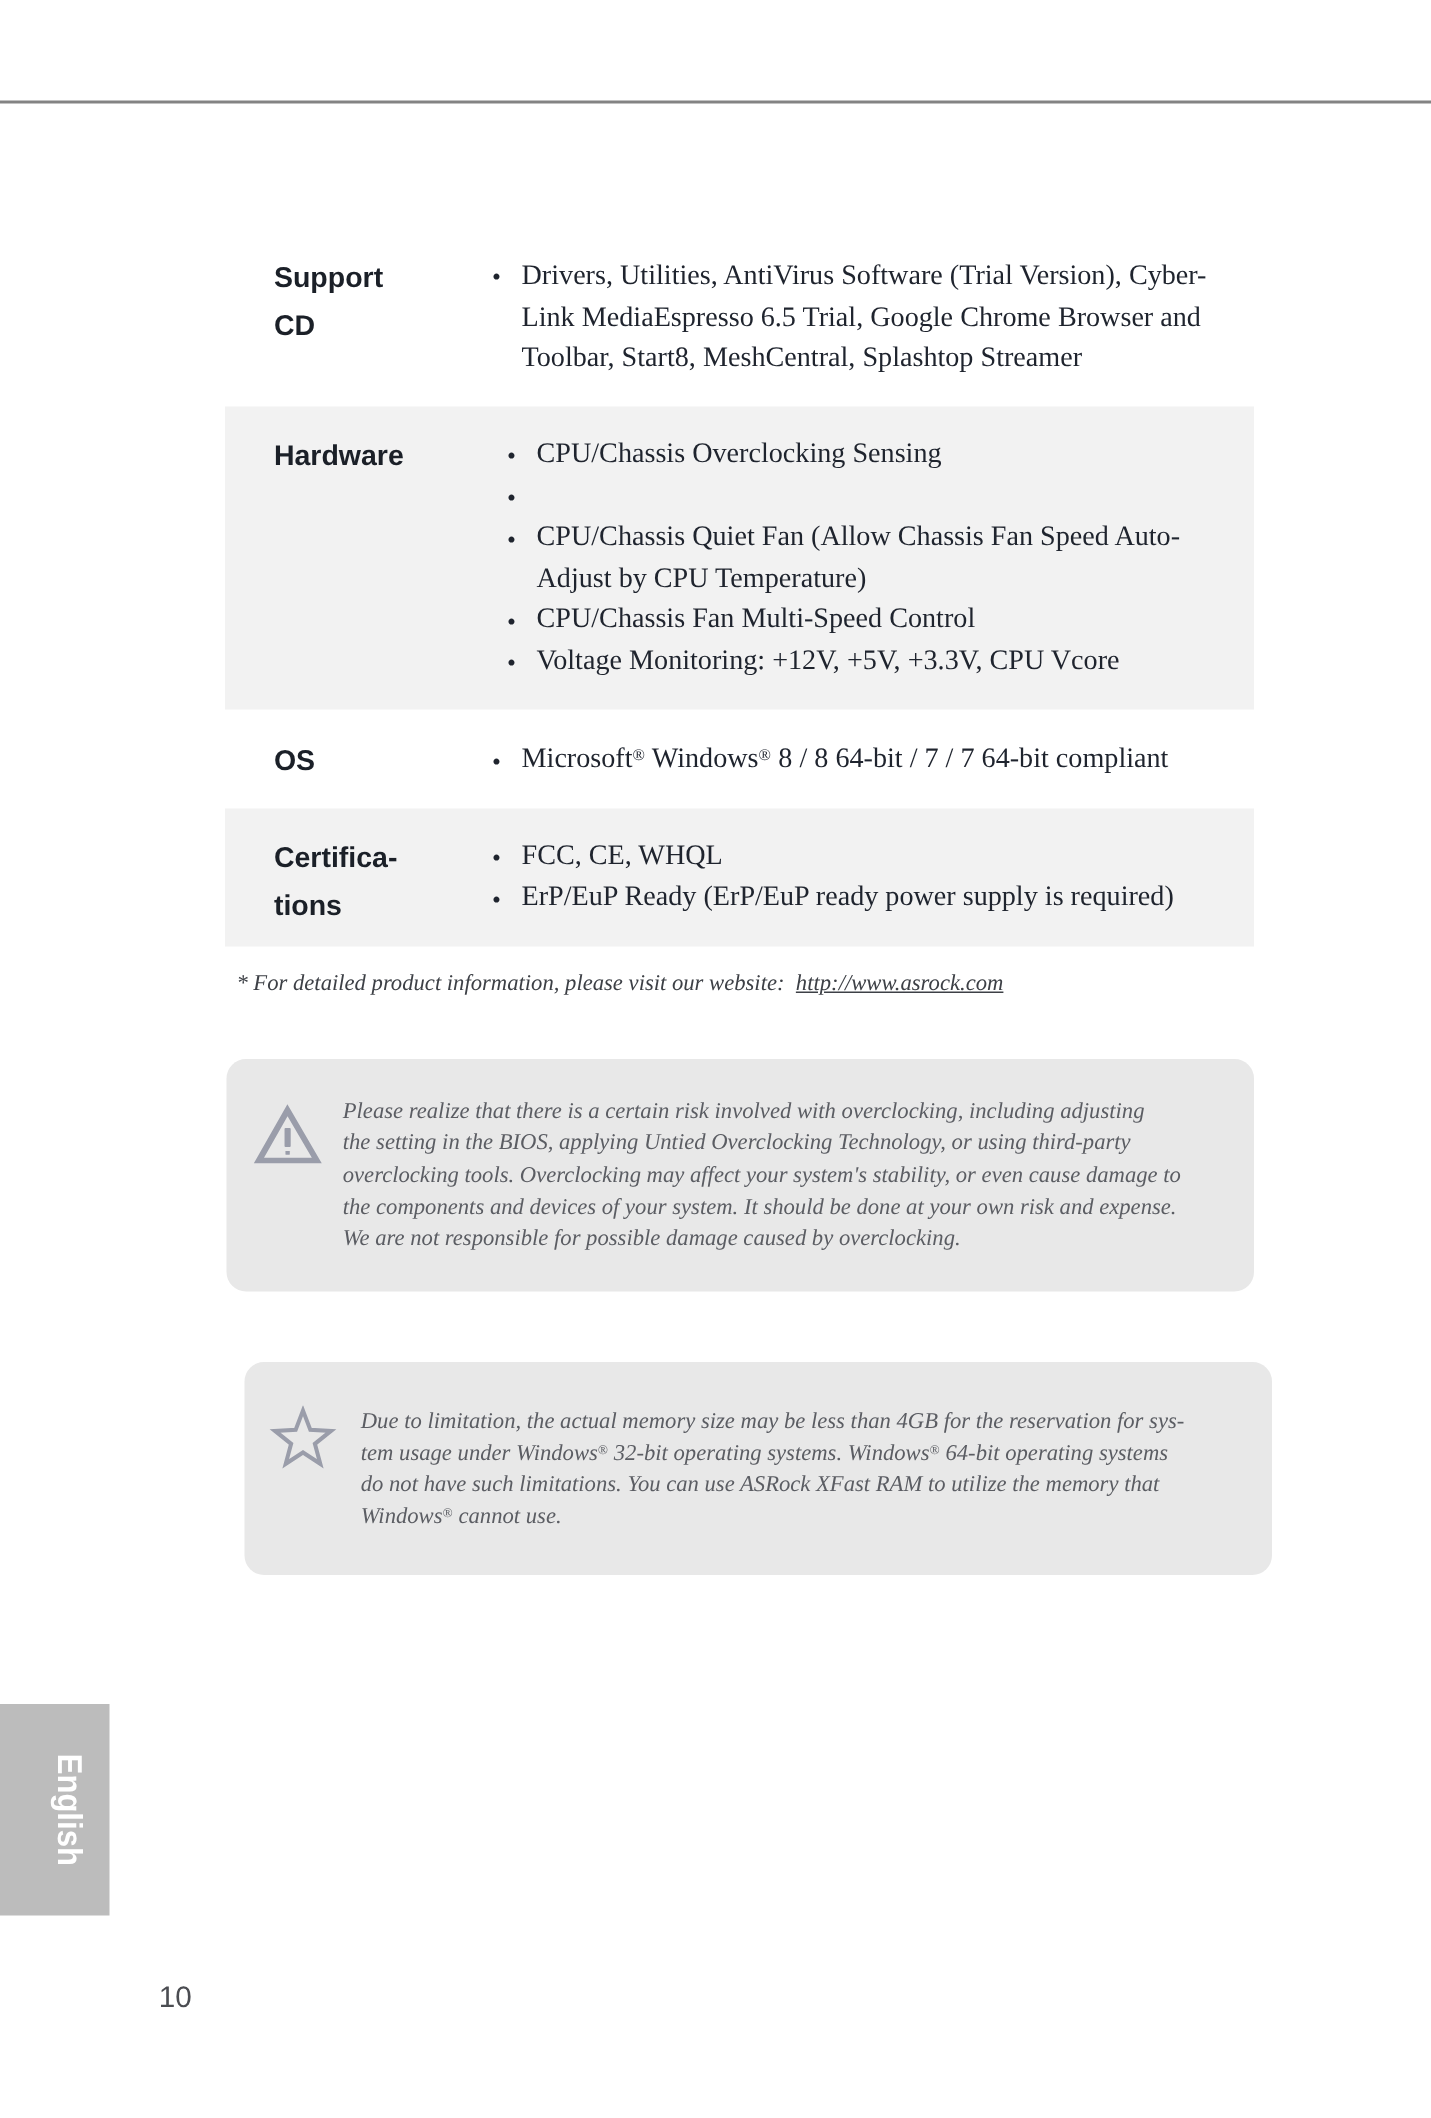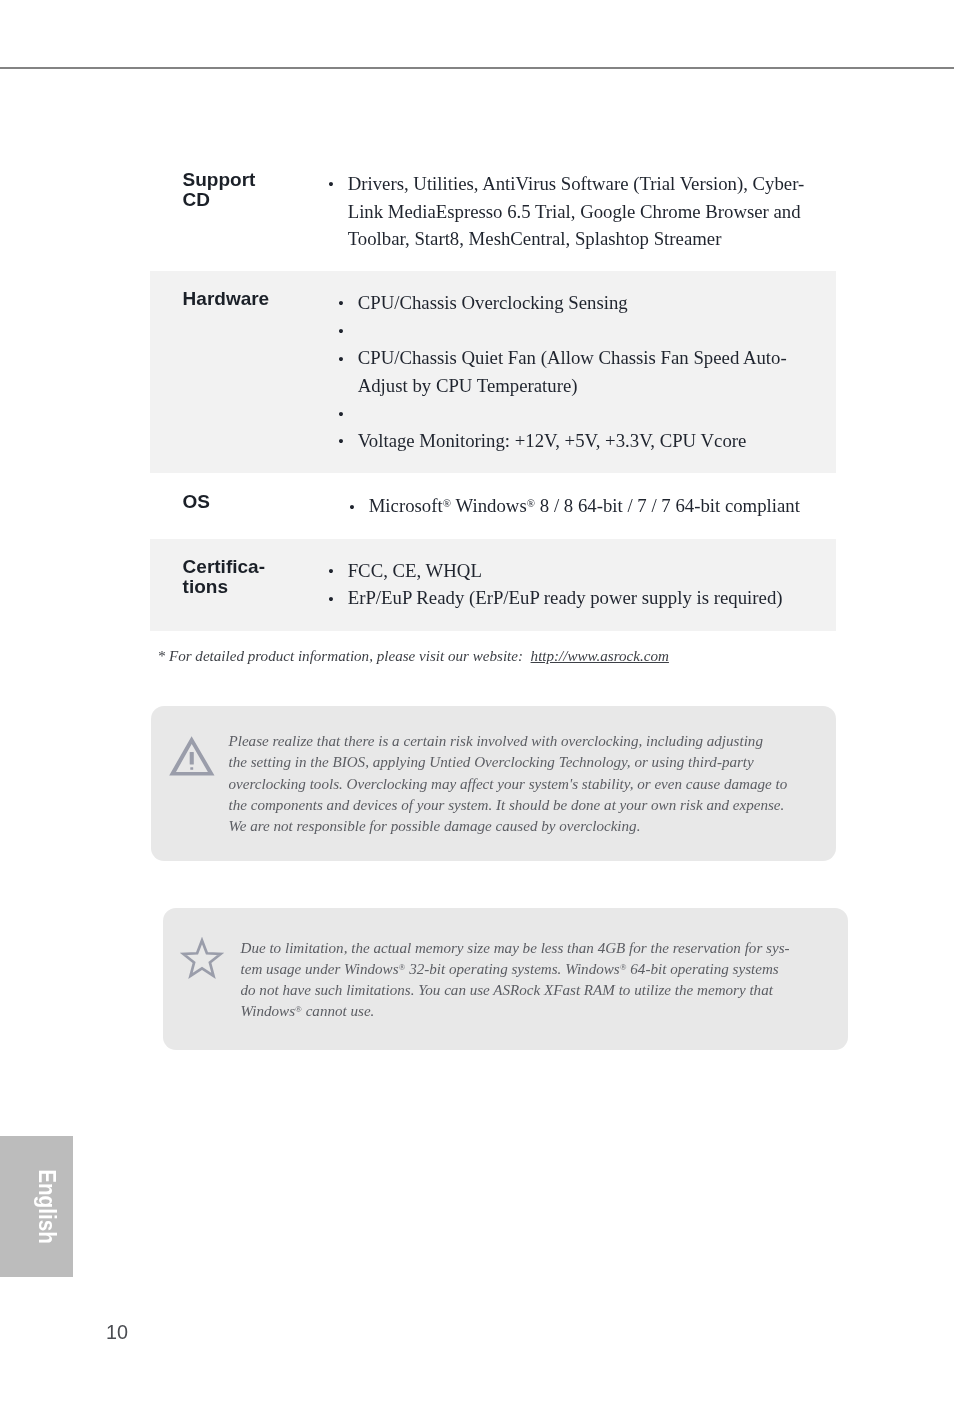--- a/index.html
+++ b/index.html
@@ -4,23 +4,23 @@
 <style>
   html,body{margin:0;padding:0;}
   body{width:954px;height:1412px;background:#ffffff;-webkit-font-smoothing:antialiased;font-family:"Liberation Serif",serif;position:relative;overflow:hidden;}
   .page{position:absolute;inset:0;transform:translateZ(0);backface-visibility:hidden;}
   .rule{position:absolute;left:0;top:66.5px;width:954px;height:2.7px;background:#838383;}
   .spec-table{position:absolute;left:150px;top:0;width:686px;}
   .row{position:absolute;left:0;width:686px;box-sizing:border-box;display:flex;align-items:flex-start;}
   .row.shaded{background:#f2f2f2;}
   .r1{top:152.1px;height:118.7px;padding-top:17.9px;}
   .r2{top:270.8px;height:202px;padding-top:18.2px;gap:10px;}
-  .r3{top:472.8px;height:66.5px;padding-top:19.6px;justify-content:space-between;}
+  .r3{top:472.8px;height:66.5px;padding-top:19.6px;}
   .r4{top:539.3px;height:92.2px;padding-top:17.6px;}
-  .cell-label{width:178px;box-sizing:border-box;padding-left:32.6px;font-family:"Liberation Sans",sans-serif;font-weight:bold;font-size:19px;color:#1b2028;line-height:20px;}
+  .cell-label{width:178px;box-sizing:border-box;padding-left:32.6px;font-family:"Liberation Sans",sans-serif;font-weight:bold;font-size:19px;color:#1b2028;line-height:32px;}
   .cell-label span{display:block;width:88px;word-break:normal;overflow-wrap:break-word;hyphens:manual;}
   .cell-body{width:487px;flex:none;font-size:18.78px;color:#1f242e;line-height:27.6px;}
   .li{display:flex;}
   .bullet{width:19.7px;flex:none;text-align:left;font-size:17px;position:relative;top:1.5px;}
   .footnote{position:absolute;left:157.6px;top:648px;font-style:italic;font-size:15.1px;color:#3d4046;white-space:pre;}
   .footnote .url{text-decoration:underline;}
   .reg{font-size:0.58em;vertical-align:0.42em;letter-spacing:0.2px;line-height:0;}
   .note{position:absolute;left:151px;width:685px;background:#e8e8e8;border-radius:13px;box-sizing:border-box;}
   .note1{top:705.5px;height:155px;}
   .note2{top:908px;height:142px;margin-left:12px;}
@@ -63,20 +63,21 @@
           </div>
         <div class="li">
             <span class="bullet">•</span>
           </div>
         <div class="li">
             <span class="bullet">•</span>
             <span>CPU/Chassis Quiet Fan (Allow Chassis Fan Speed Auto-Adjust by CPU Temperature)</span>
           </div>
         <div class="li">
             <span class="bullet">•</span>
+            <span>CPU/Chassis Fan Multi-Speed Control</span>
           </div>
         <div class="li">
             <span class="bullet">•</span>
             <span>Voltage Monitoring: +12V, +5V, +3.3V, CPU Vcore</span>
           </div>
       </div>
     </div>
     <div class="row r3">
       <div class="cell-label">
           <span>OS</span>

